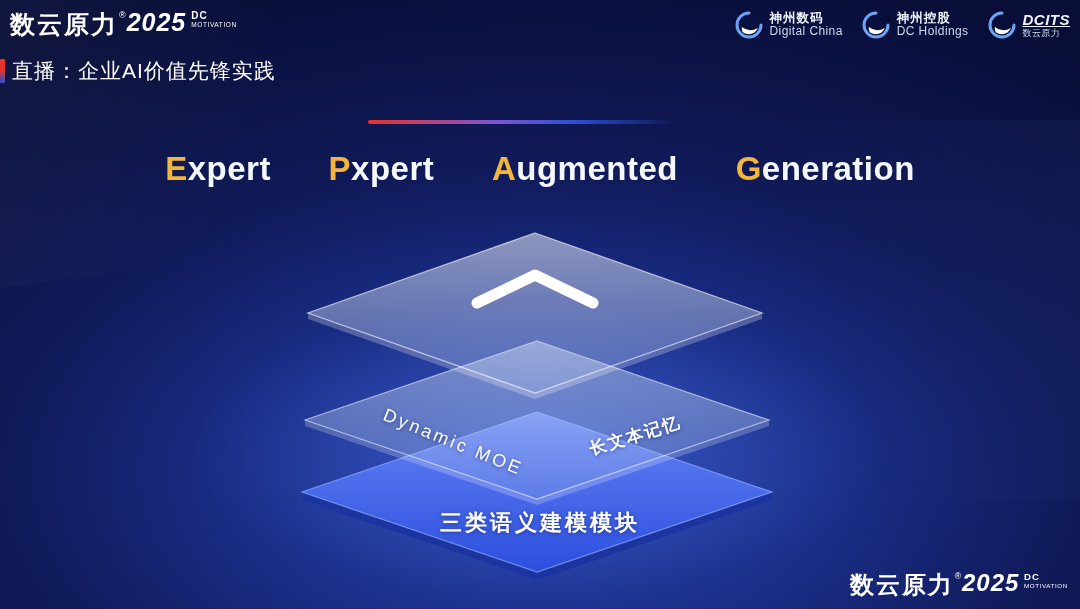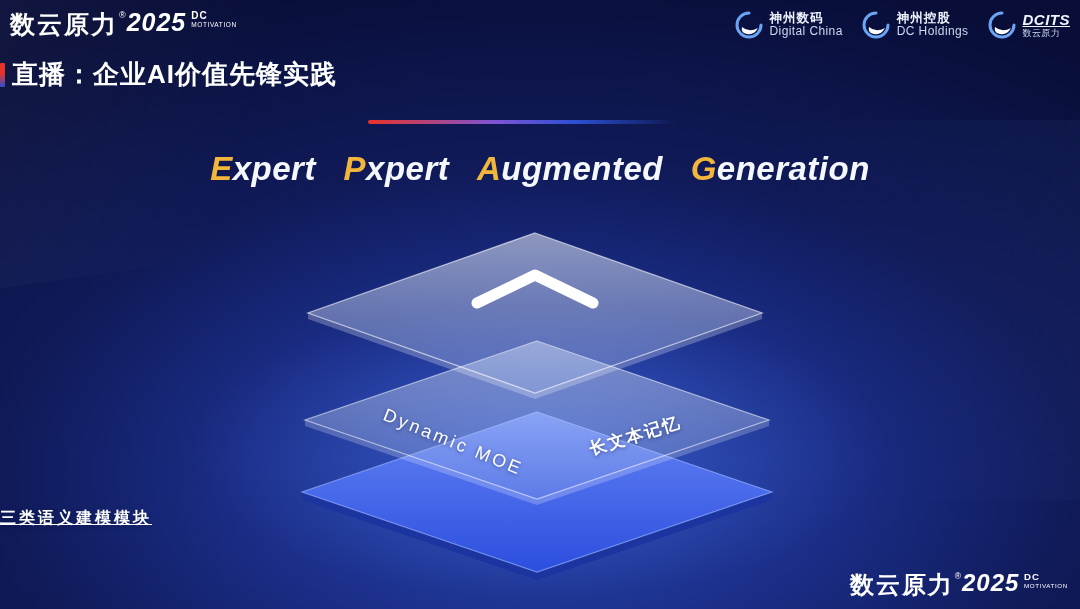--- a/index.html
+++ b/index.html
@@ -22,33 +22,33 @@
   .brand .year{font-size:25px;font-weight:800;font-style:italic;letter-spacing:1px;}
   .brand .stack{display:flex;flex-direction:column;margin:3px 0 0 5px;line-height:1.05;}
   .brand .stack .dc{font-size:10px;font-weight:700;letter-spacing:1px;}
   .brand .stack .mot{font-size:6.5px;letter-spacing:0.6px;}
   .brand-topleft{position:absolute;left:10px;top:8px;}
   .brand-footer{position:absolute;right:12px;bottom:8px;transform:scale(0.96);transform-origin:right bottom;}
 
   
   .live{position:absolute;left:0;top:57px;display:flex;align-items:center;}
   .live .bar{width:5px;height:24px;background:linear-gradient(#e8332a 45%, #2a4fd0);margin-right:7px;border-radius:1px;}
-  .live .txt{font-size:26px;font-weight:700;letter-spacing:1px;color:#fff;}
+  .live .txt{font-size:21px;font-weight:400;letter-spacing:1px;color:#fff;}
 
   
   .page-title{position:absolute;left:0;right:0;top:58px;text-align:center;
     font-size:28px;font-weight:700;letter-spacing:1px;color:#f2b63c;}
 
   .divider{position:absolute;left:368px;top:120px;width:308px;height:4px;border-radius:2px;
     background:linear-gradient(90deg,#e8332a,#7a55d6 42%,#2a4fd0 68%,rgba(30,60,170,0));}
 
   
   .subtitle{position:absolute;left:0;right:0;top:150px;text-align:center;
     font-size:33px;font-weight:600;color:#f4f7fc;letter-spacing:0.5px;}
-  .subtitle .word{margin:0 9px;font-style:italic;}
+  .subtitle .word{margin:0 24px;}
   .subtitle .gold{color:#f2b63c;}
 
   
   .partners{position:absolute;right:10px;top:10px;display:flex;gap:18px;}
   .partner{display:flex;align-items:center;gap:6px;}
   .partner .ptxt{display:flex;flex-direction:column;line-height:1.15;}
   .partner .l1{font-size:12.5px;font-weight:700;color:#f0f5ff;letter-spacing:1px;}
   .partner .l2{font-size:12px;color:#cdd9f0;letter-spacing:0.4px;}
   .partner.dcits .l1{font-size:15px;font-style:italic;letter-spacing:0.5px;text-decoration:underline;}
   .partner.dcits .l2{font-size:9px;}
@@ -56,21 +56,21 @@
   
   .glow{position:absolute;left:190px;top:300px;width:700px;height:300px;border-radius:50%;
     background:radial-gradient(ellipse at center, rgba(80,120,240,0.38), rgba(80,120,240,0) 70%);}
   .stack-svg{position:absolute;left:255px;top:225px;}
   .layer-label{position:absolute;color:#fff;text-shadow:0 1px 4px rgba(10,20,70,0.5);}
   .lbl-top{left:0;right:0;top:334px;text-align:center;font-size:17px;font-weight:700;letter-spacing:2px;}
   .lbl-moe{left:384px;top:404px;transform:rotate(22deg);transform-origin:left center;
     font-size:18px;font-weight:500;letter-spacing:3px;}
   .lbl-long{left:590px;top:438px;transform:rotate(-17deg);transform-origin:left center;
     font-size:17px;font-weight:700;letter-spacing:2px;}
-  .lbl-bottom{left:0;right:0;top:508px;font-size:16px;font-weight:700;letter-spacing:3px;text-decoration:underline;}
+  .lbl-bottom{left:0;right:0;top:508px;text-align:center;font-size:22px;font-weight:700;letter-spacing:3px;}
 </style>
 </head>
 <body>
 
 <div class="slide">
   <div class="streak s1"></div>
   <div class="streak s2"></div>
 
   <div class="brand brand-topleft">
     <span class="name">数云原力</span>

